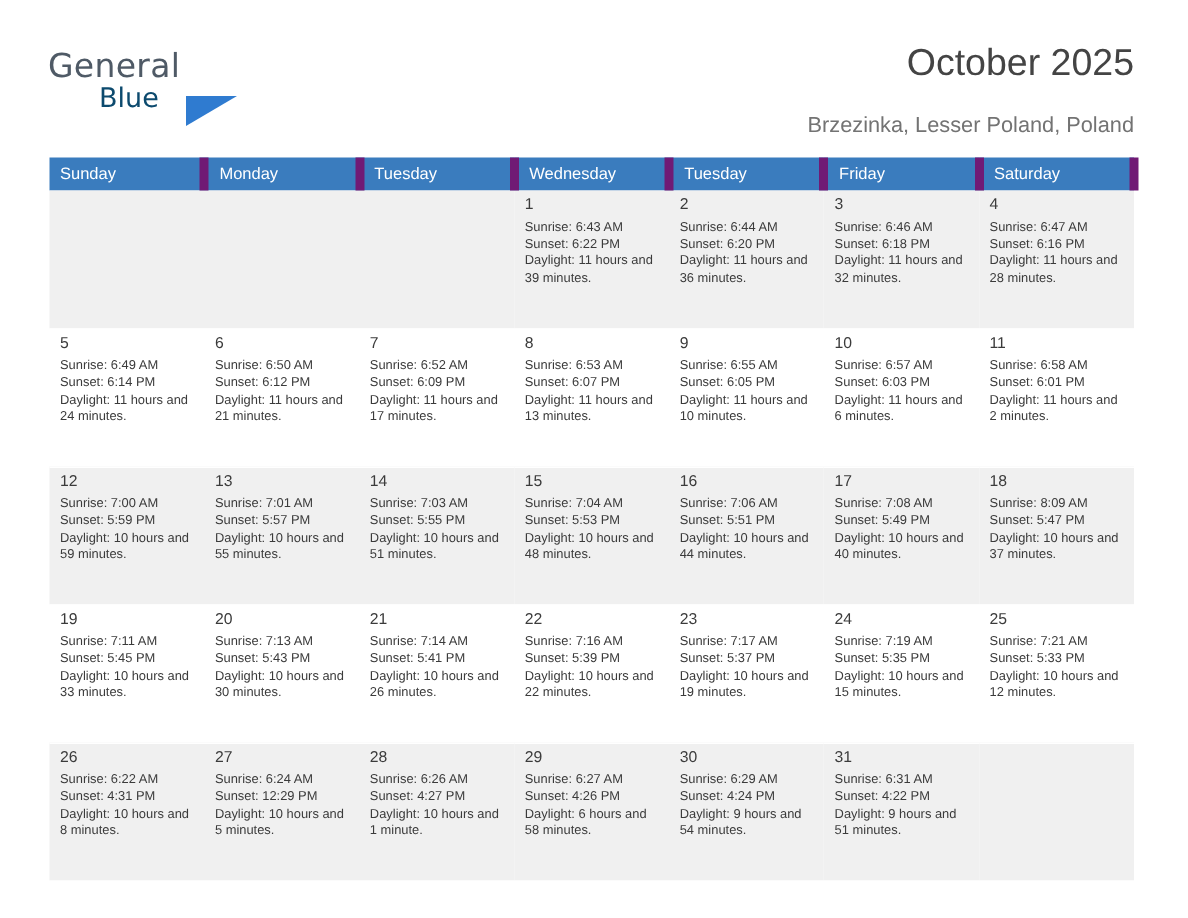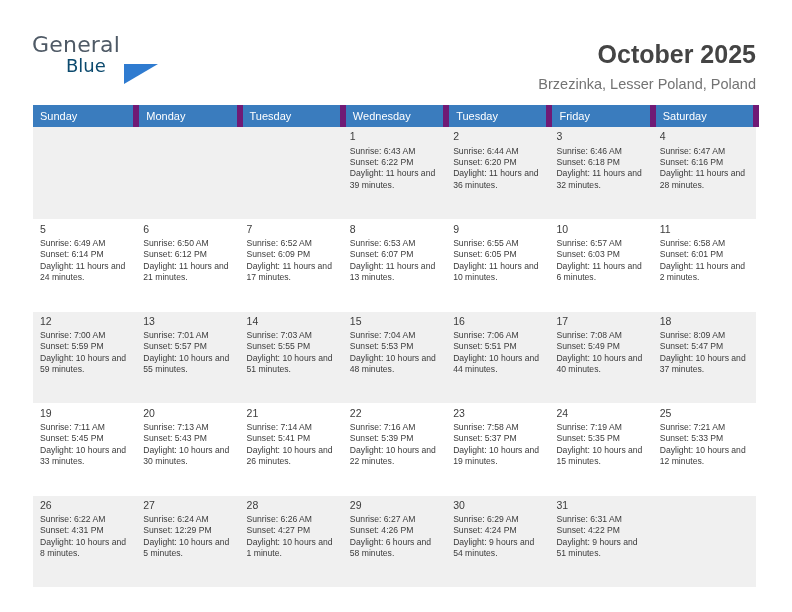--- a/index.html
+++ b/index.html
@@ -49,25 +49,25 @@
     left: 92px;
     top: 30px;
     width: 0;
     height: 0;
     border-left: 34px solid #2f7bd0;
     border-bottom: 20px solid transparent;
   }
   .title {
     position: absolute;
     right: 36px;
-    top: 40px;
+    top: 28px;
     font-size: 25px;
     color: #444444;
     text-align: right;
-    font-weight: bold;
+    font-weight: normal;
   }
   .subtitle {
     position: absolute;
     right: 36px;
     top: 76px;
     font-size: 14.5px;
     color: #737373;
     text-align: left;
   }
   
@@ -322,21 +322,21 @@
             <span class="daynum">22</span>
             <div class="info">
               <div>Sunrise: 7:16 AM</div>
               <div>Sunset: 5:39 PM</div>
               <div class="wrap">Daylight: 10 hours and 22 minutes.</div>
             </div>
           </td>
           <td>
             <span class="daynum">23</span>
             <div class="info">
-              <div>Sunrise: 7:58 AM</div>
+              <div>Sunrise: 7:17 AM</div>
               <div>Sunset: 5:37 PM</div>
               <div class="wrap">Daylight: 10 hours and 19 minutes.</div>
             </div>
           </td>
           <td>
             <span class="daynum">24</span>
             <div class="info">
               <div>Sunrise: 7:19 AM</div>
               <div>Sunset: 5:35 PM</div>
               <div class="wrap">Daylight: 10 hours and 15 minutes.</div>

